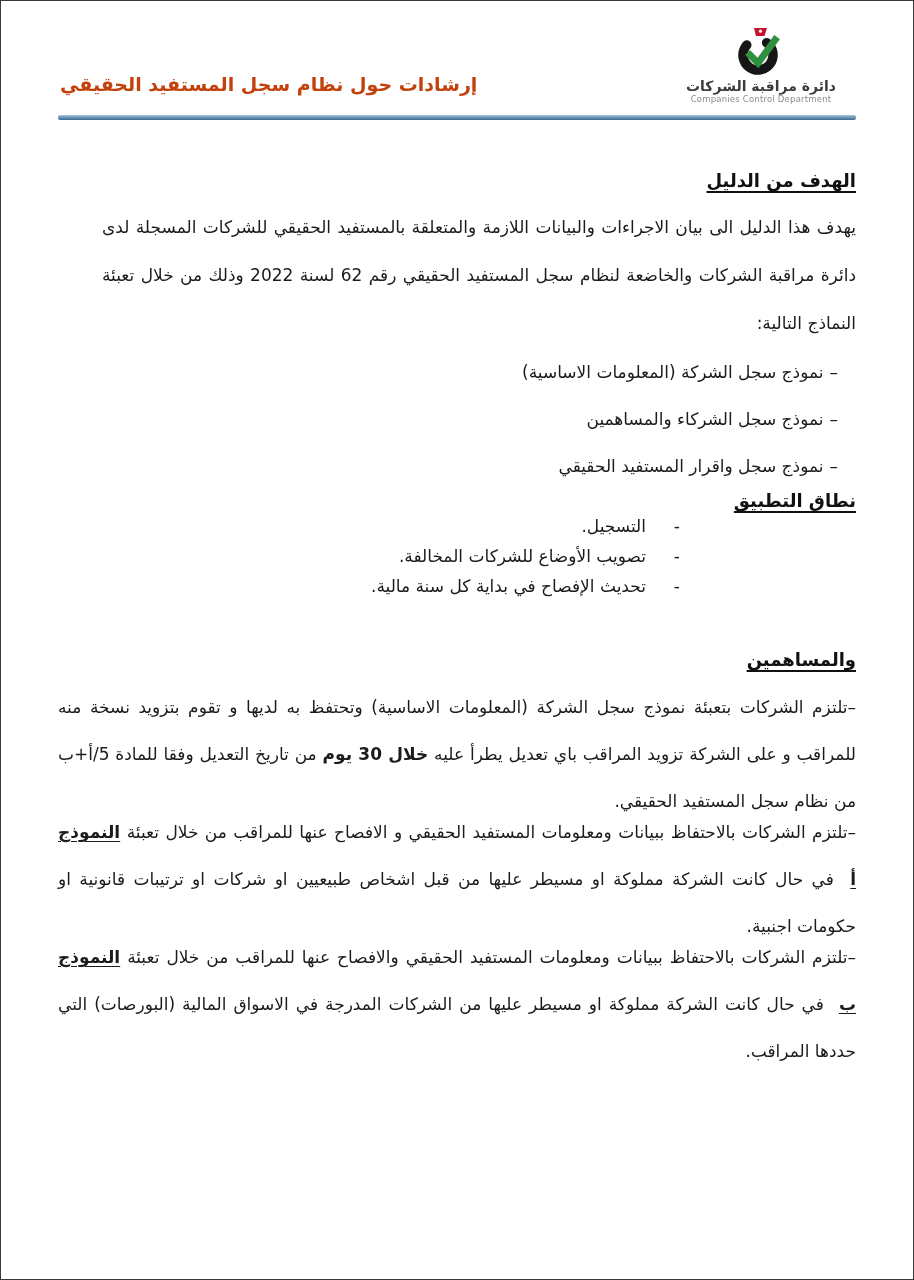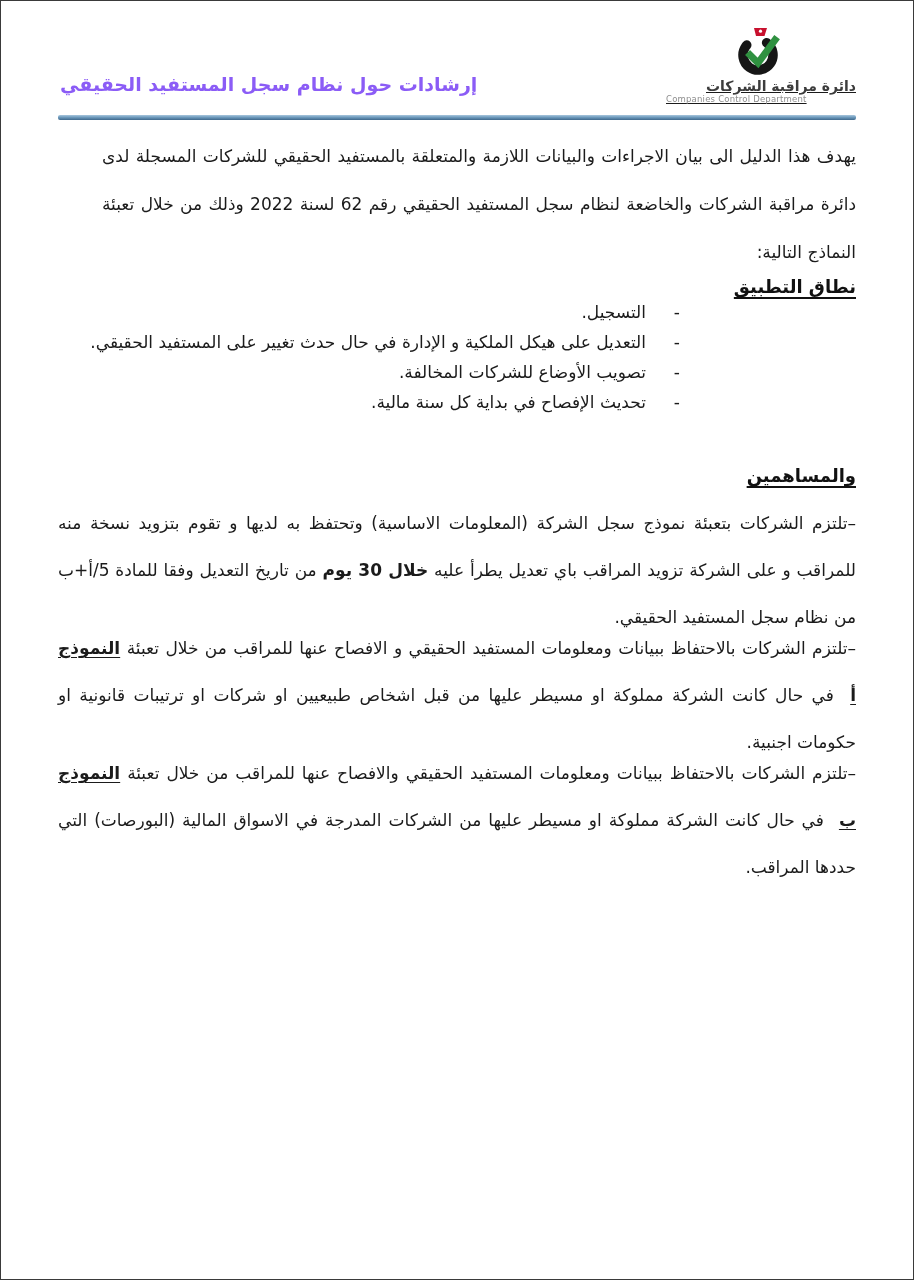--- a/index.html
+++ b/index.html
@@ -17,26 +17,26 @@
   }
 
   
   .header{
     display:flex;
     flex-direction:row-reverse;
     justify-content:space-between;
     align-items:flex-end;
     direction:ltr;
   }
-  .logo-block{ width:190px; direction:ltr; margin-left:30px;text-decoration:underline; }
+  .logo-block{ width:190px; text-align:center; direction:ltr; margin-left:30px; }
   .logo-block svg{ display:block; margin:0 auto 4px; }
   .logo-name-ar{ font-size:14px; font-weight:bold; color:#3c3c3c; direction:rtl; line-height:1.1; }
   .logo-name-en{ font-size:8.5px; color:#8d8d8d; letter-spacing:.2px; line-height:1.3; }
   .doc-title{
-    font-size:19px; font-weight:bold; color:#8b5cf6;
+    font-size:19px; font-weight:bold; color:#c2410c;
     direction:rtl; padding-bottom:10px; padding-left:2px;
   }
   .header-rule{
     margin-top:10px; height:5px; border-radius:2px;
     background:linear-gradient(to bottom,#a9c6dd 0%,#6f9cbe 45%,#3f688c 100%);
   }
 
   
   h2.sec{
     font-size:18px; font-weight:bold; color:#111;
@@ -92,26 +92,31 @@
 
         <path d="M21 28 L29 36 L46 13" fill="none" stroke="#2f9140" stroke-width="7" stroke-linecap="square"></path>
       </svg>
       <div class="logo-name-ar">دائرة مراقبة الشركات</div>
       <div class="logo-name-en">Companies Control Department</div>
     </div>
     <div class="doc-title">إرشادات حول نظام سجل المستفيد الحقيقي</div>
   </div>
   <div class="header-rule"></div>
 
+  <h2 class="sec sec-purpose">الهدف من الدليل</h2>
   <p class="para">يهدف هذا الدليل الى بيان الاجراءات والبيانات اللازمة والمتعلقة بالمستفيد الحقيقي للشركات المسجلة لدى دائرة مراقبة الشركات والخاضعة لنظام سجل المستفيد الحقيقي رقم 62 لسنة 2022 وذلك من خلال تعبئة النماذج التالية:</p>
+  <ul class="purpose-list">
+    <li><span class="mk">–</span><span>نموذج سجل الشركة (المعلومات الاساسية)</span></li>
+    <li><span class="mk">–</span><span>نموذج سجل الشركاء والمساهمين</span></li>
+    <li><span class="mk">–</span><span>نموذج سجل واقرار المستفيد الحقيقي</span></li>
+  </ul>
 
   <h2 class="sec sec-scope">نطاق التطبيق</h2>
   <ul class="scope-list">
     <li><span class="mk">-</span><span>التسجيل.</span></li>
-    <li><span class="mk">-</span><span>التعديل على هيكل الملكية و الإدارة في حال حدث تغيير على المستفيد الحقيقي.</span></li>
     <li><span class="mk">-</span><span>تصويب الأوضاع للشركات المخالفة.</span></li>
     <li><span class="mk">-</span><span>تحديث الإفصاح في بداية كل سنة مالية.</span></li>
   </ul>
 
   <h2 class="sec sec-oblig">والمساهمين</h2>
 
   <p class="obl"><span>–تلتزم الشركات بتعبئة نموذج سجل الشركة (المعلومات الاساسية) وتحتفظ به لديها و تقوم بتزويد نسخة منه للمراقب و على الشركة تزويد المراقب باي تعديل يطرأ عليه </span><span class="b">خلال 30 يوم</span><span> من تاريخ التعديل وفقا للمادة 5/أ+ب من نظام سجل المستفيد الحقيقي.</span></p>
 
 
   <p class="obl"><span>–تلتزم الشركات بالاحتفاظ ببيانات ومعلومات المستفيد الحقيقي و الافصاح عنها للمراقب من خلال تعبئة </span><span class="bu">النموذج أ</span><span> في حال كانت الشركة مملوكة او مسيطر عليها من قبل اشخاص طبيعيين او شركات او ترتيبات قانونية او حكومات اجنبية.</span></p>

